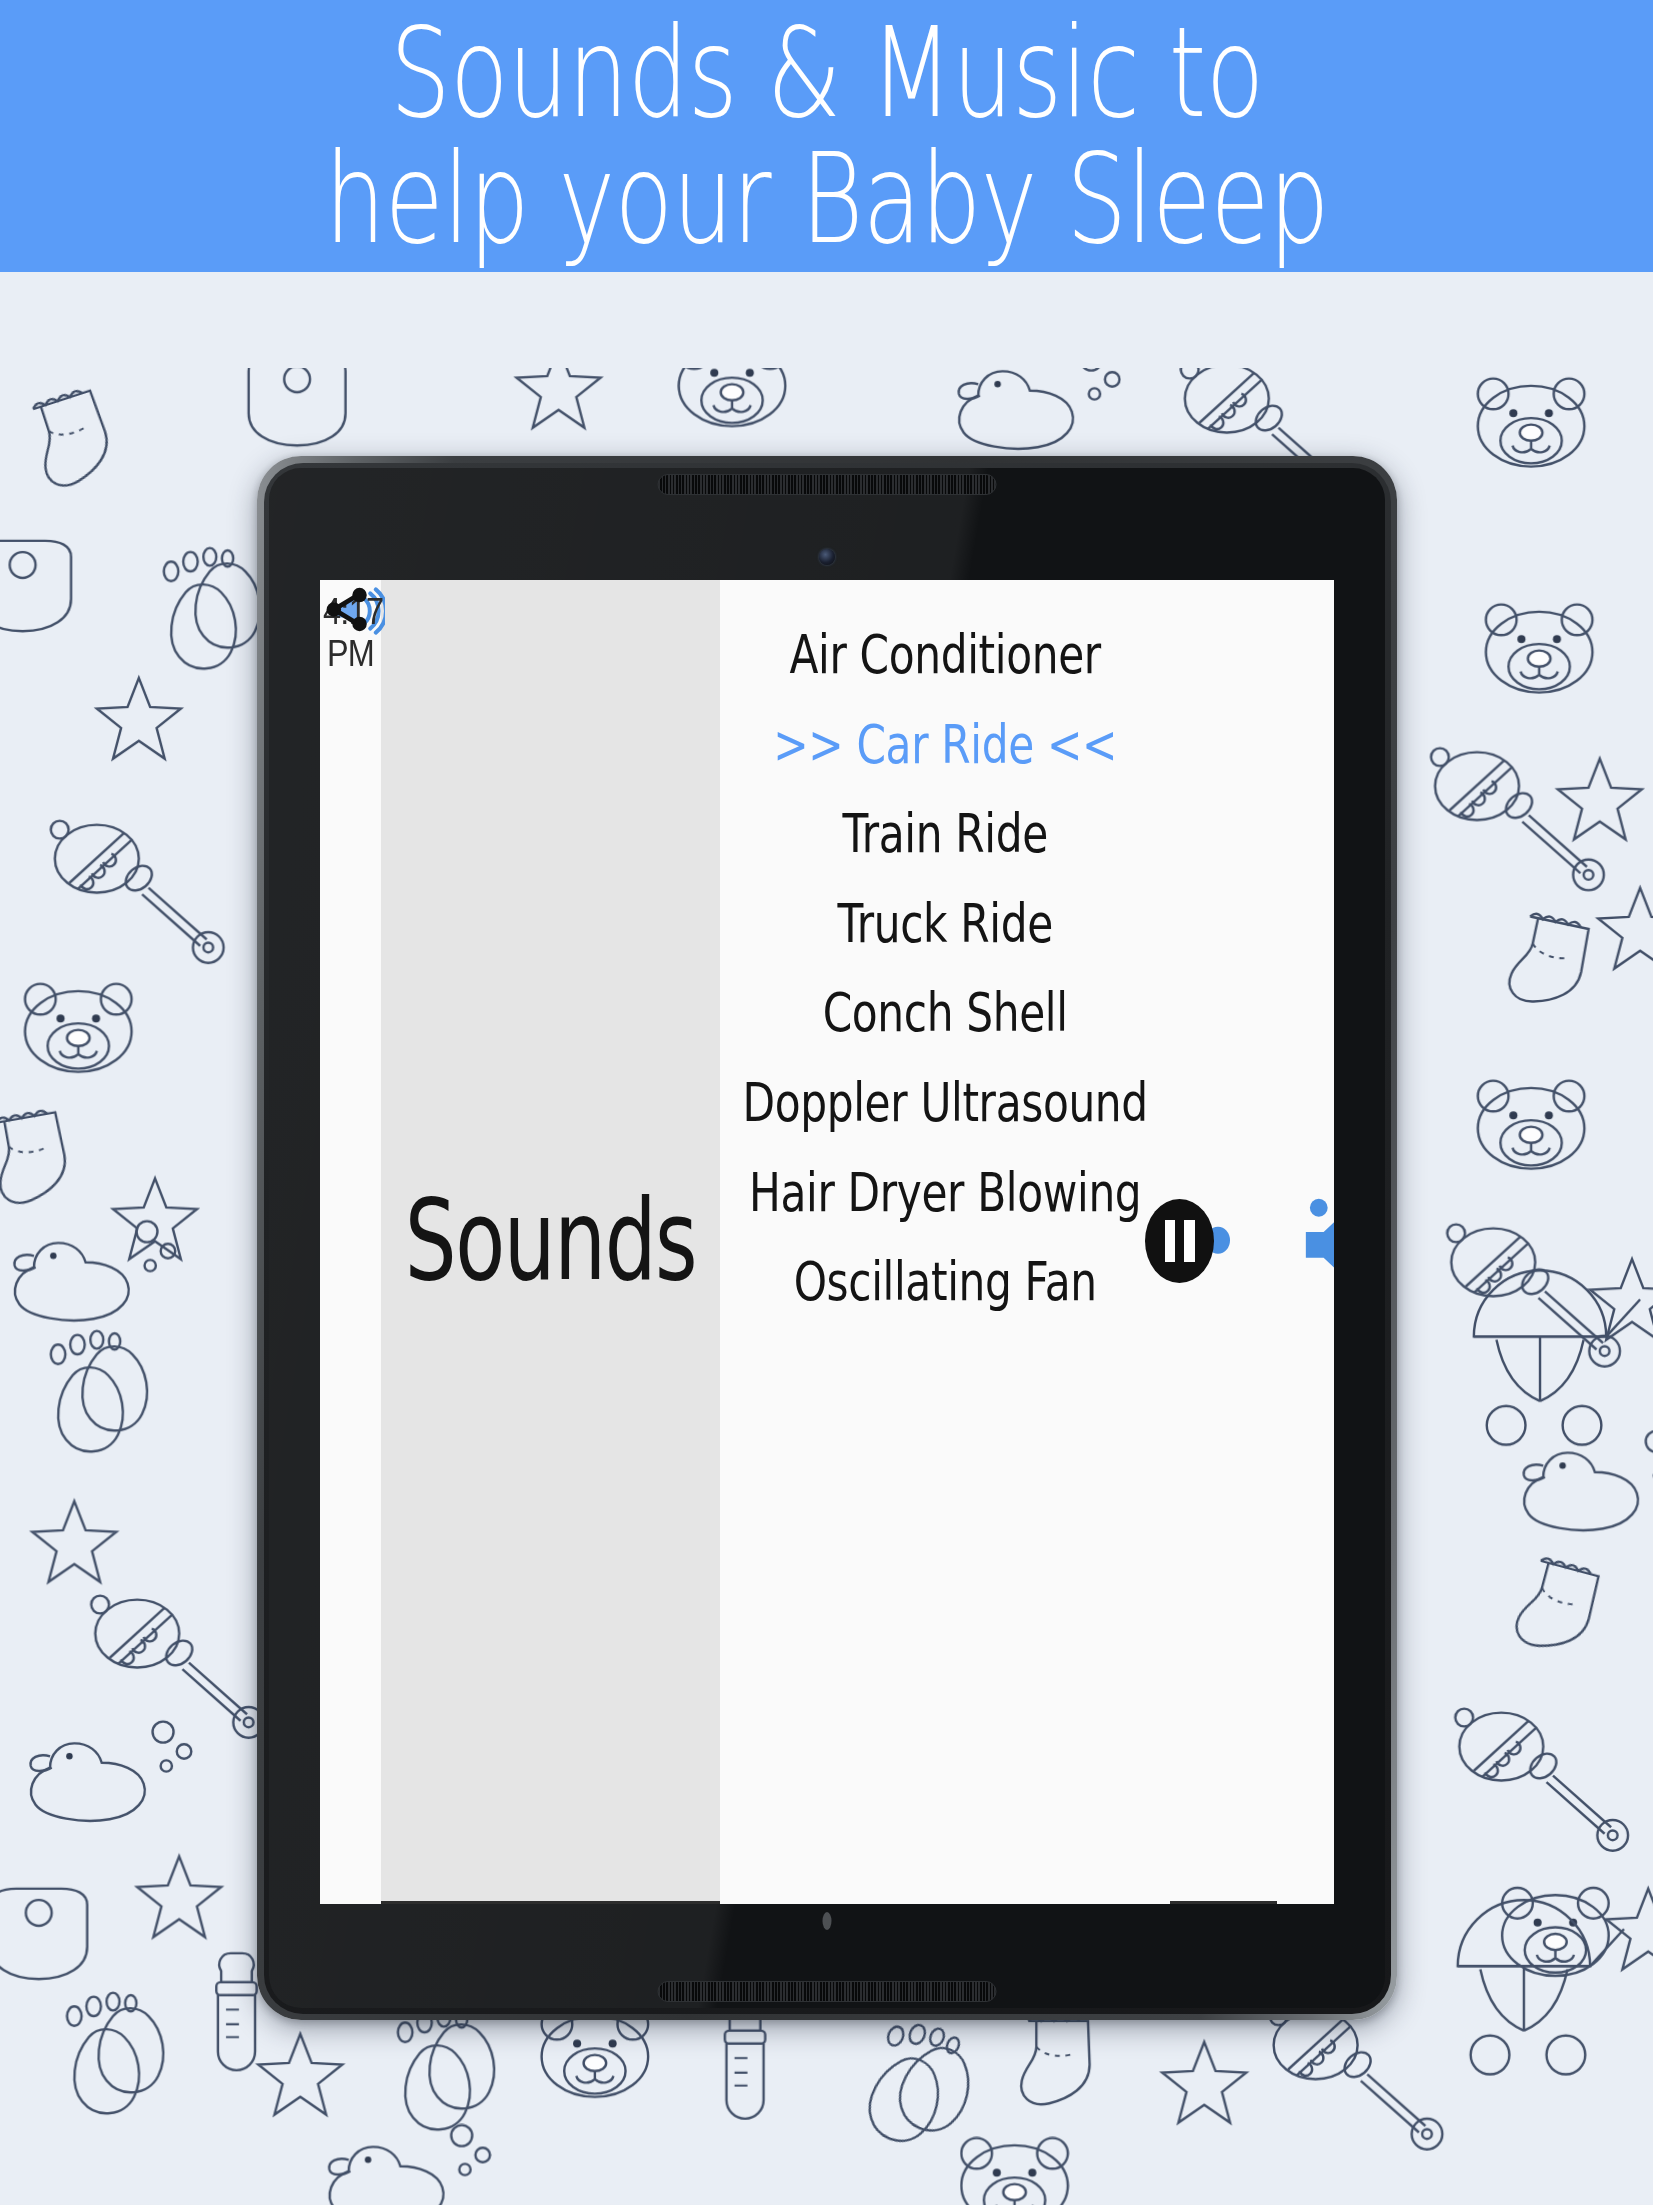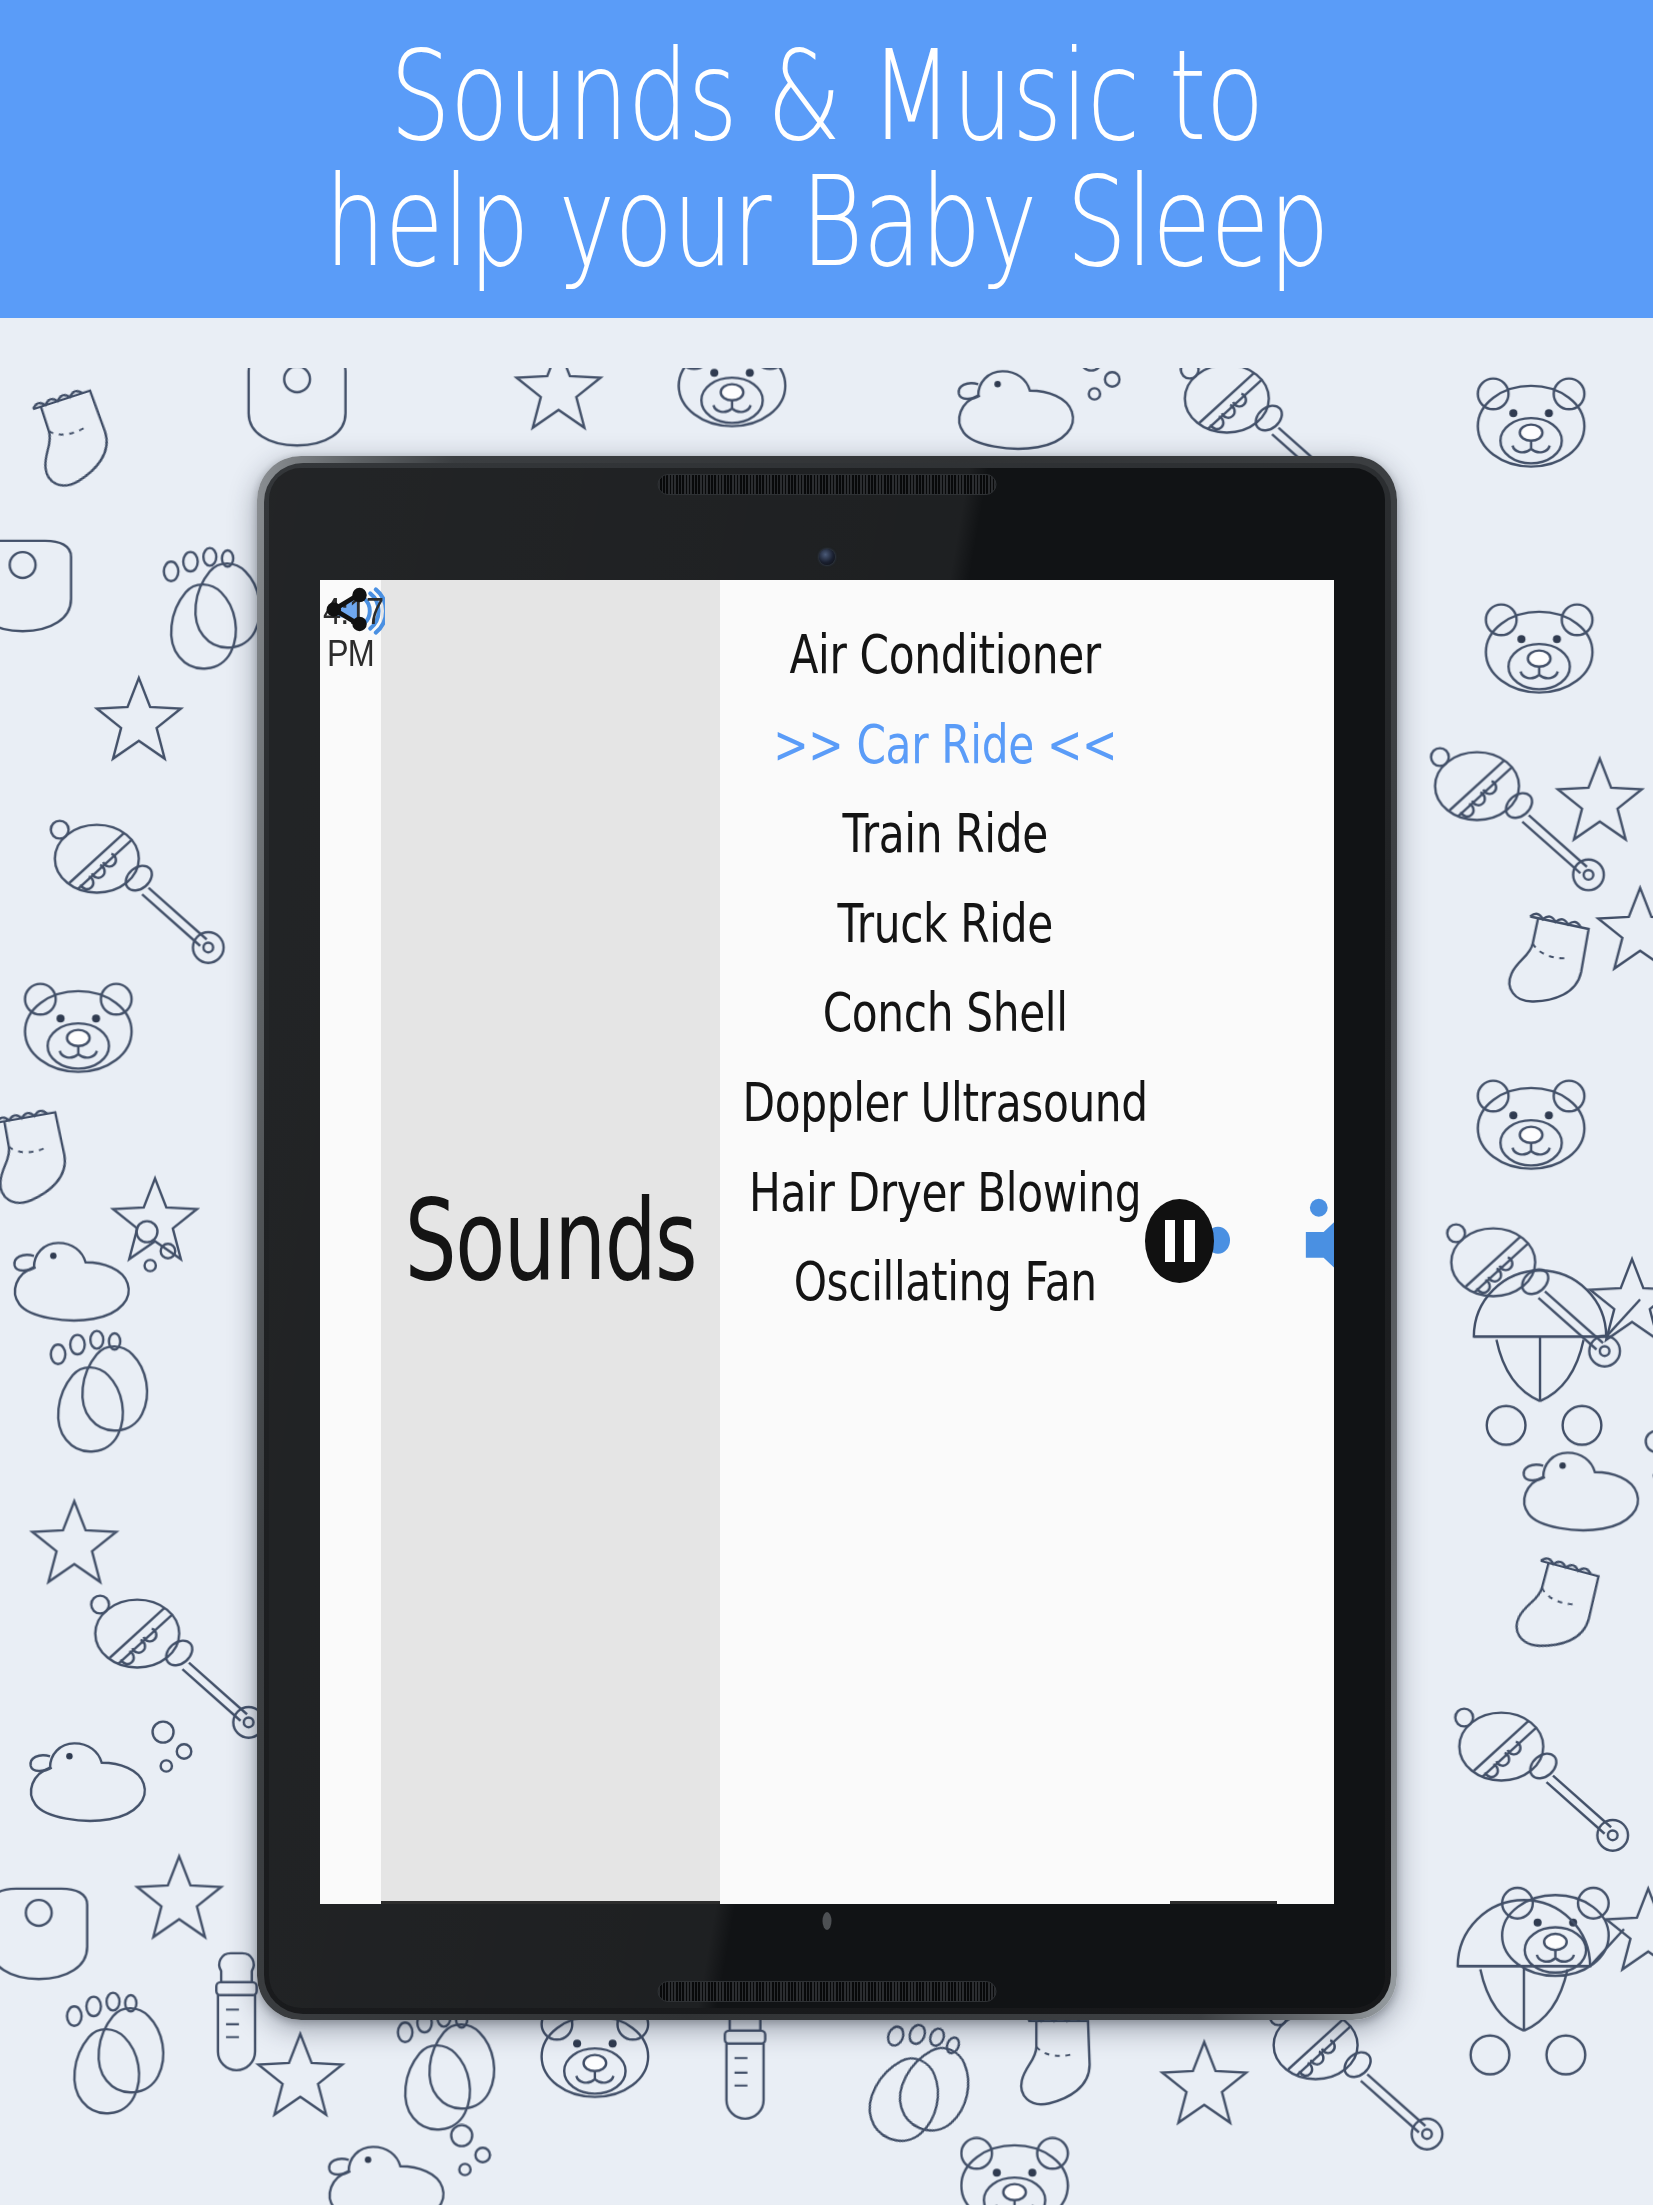--- a/index.html
+++ b/index.html
@@ -6,21 +6,21 @@
   html,body { width:1653px; height:2205px; }
   body {
     font-family:"Liberation Sans", sans-serif;
     background:#e9eef5;
     position:relative;
     overflow:hidden;
   }
 
   
   #promo-banner {
-    position:absolute; left:0; top:0; width:1653px; height:318px;
+    position:absolute; left:0; top:0; width:1653px; height:272px;
     background:#5a9cf8;
     display:flex; flex-direction:column;
     align-items:center; justify-content:center;
     z-index:6;
   }
   .promo-line {
     color:#ffffff;
     font-family:"DejaVu Sans", sans-serif;
     font-size:103px;
     font-weight:300;

